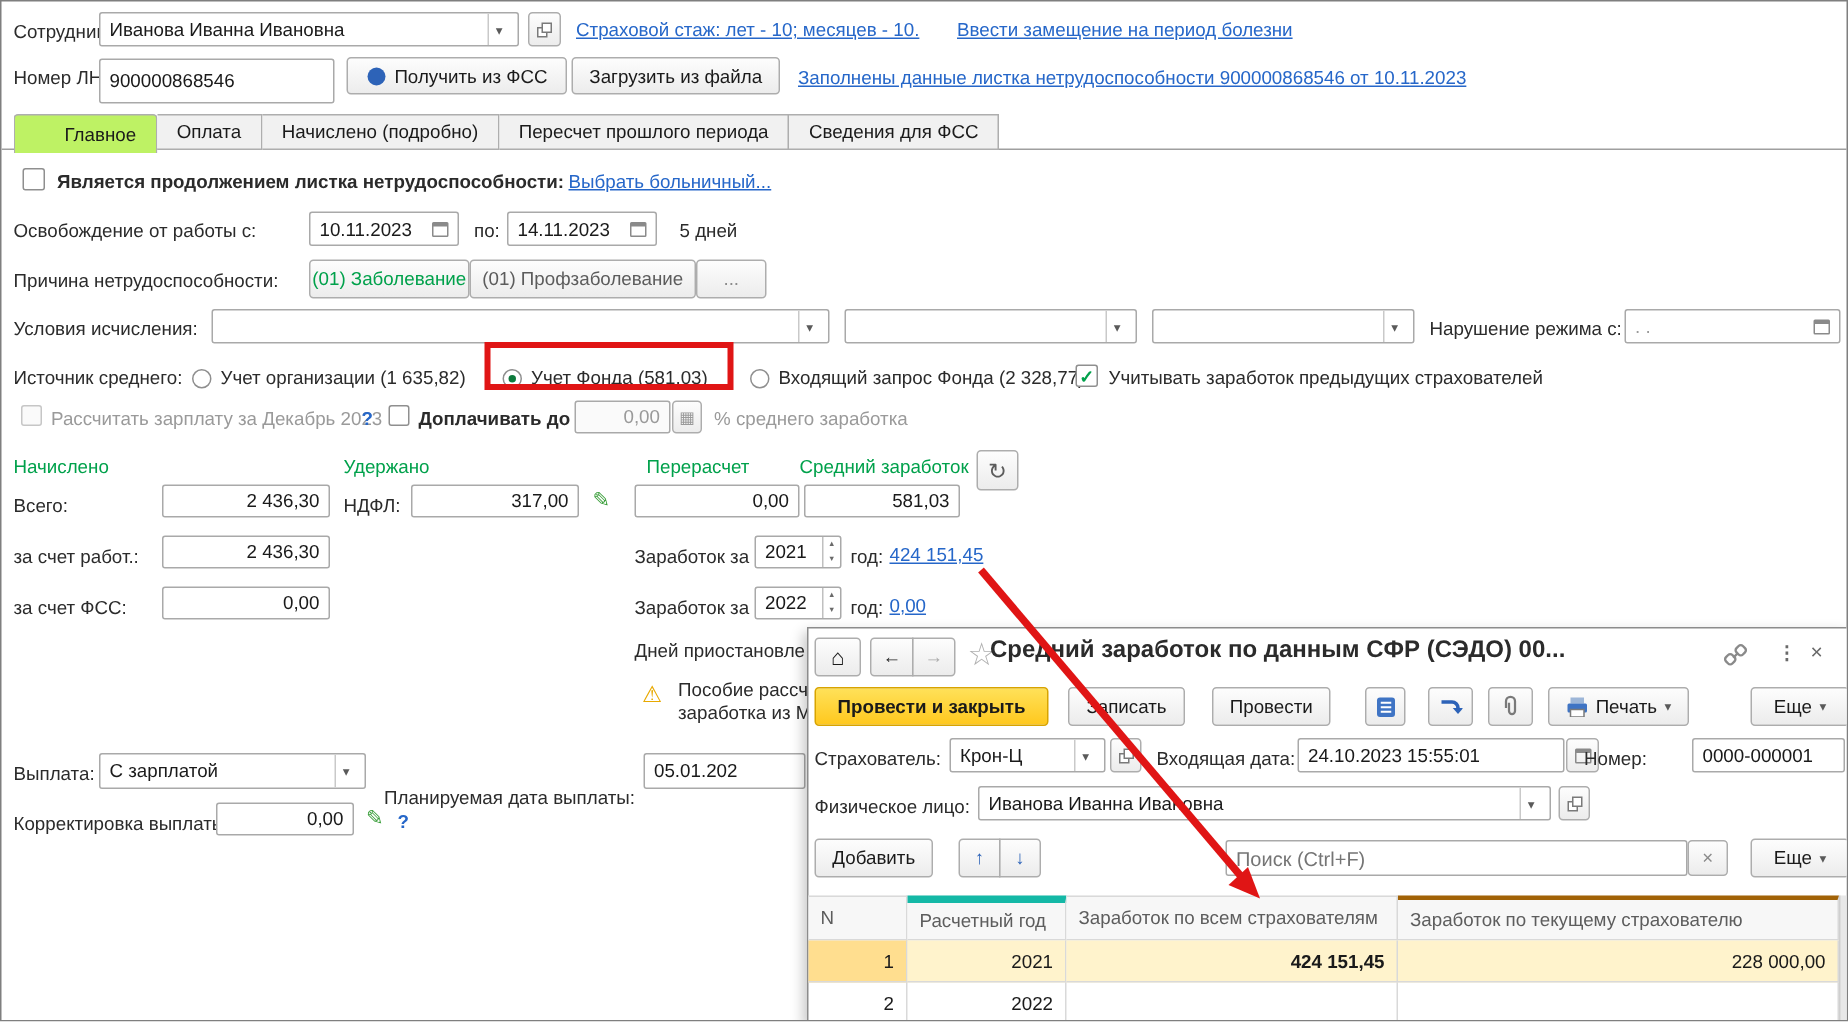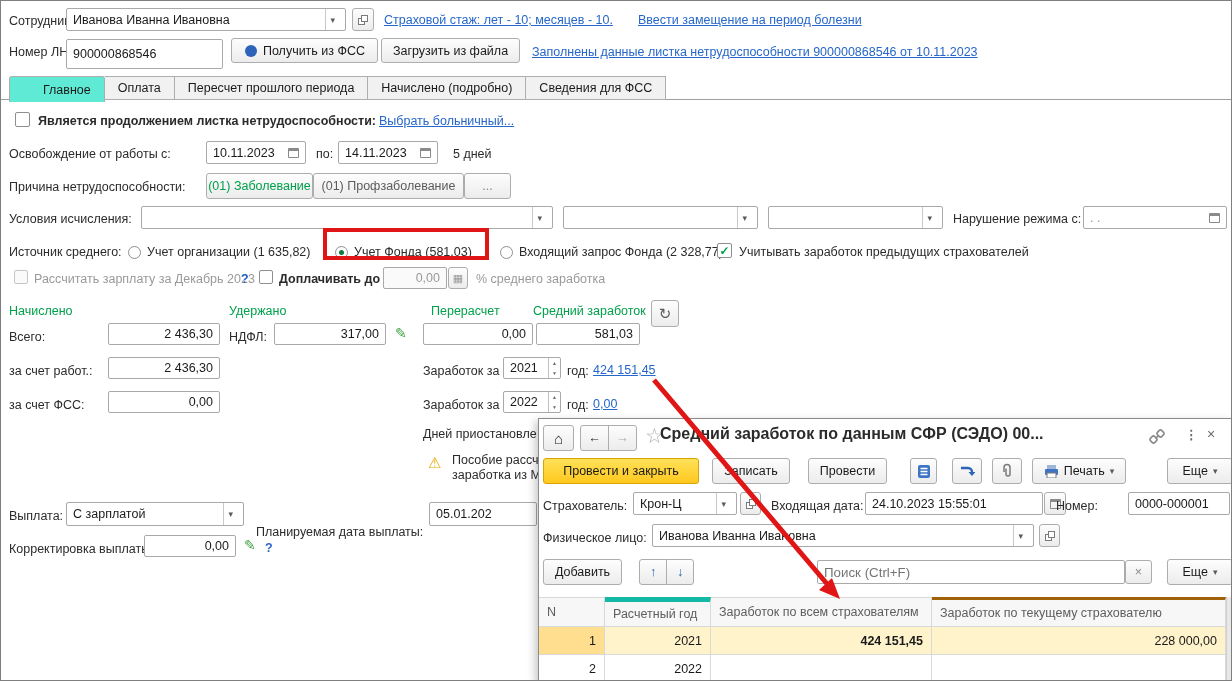--- a/index.html
+++ b/index.html
@@ -18,21 +18,21 @@
          border-radius:3px; display:flex; align-items:center; justify-content:center;
          white-space:nowrap; cursor:pointer; gap:5px; }
   .ddsep { border-left:1px solid #c9c9c9; margin-left:auto; padding:0 4px; color:#5a5a5a; font-size:9px;
            align-self:stretch; display:flex; align-items:center; }
   .grn { color:#00a14b; }
   .tabbar { position:absolute; left:0; top:75px; width:1232px; height:24px; display:flex; padding-left:8px; }
   .tabline { position:absolute; left:0; top:98px; width:1232px; height:0; border-top:1px solid #9f9f9f; }
   .tab { height:24px; padding:0 13px; display:flex; align-items:center; background:#f1f1f1;
          border:1px solid #aeaeae; border-left:none; cursor:pointer; }
   .tab:first-child { border-left:1px solid #aeaeae; border-top-left-radius:3px; }
-  .tab.active { background:#5eead4; height:26px; z-index:2; position:relative; border-bottom:none;
+  .tab.active { background:#bef264; height:26px; z-index:2; position:relative; border-bottom:none;
                 border-top-left-radius:3px; border-top-right-radius:3px;padding-left:33px; }
   .cb { position:absolute; width:15px; height:15px; border:1px solid #8f8f8f; border-radius:2px;
         background:#fff; display:flex; align-items:center; justify-content:center;
         font-size:12px; font-weight:bold; color:#00a14b; cursor:pointer; }
   .cb.dis { border-color:#c6c6c6; background:#fafafa; }
   .rad { position:absolute; width:13px; height:13px; border:1px solid #8f8f8f; border-radius:50%;
          background:#fff; cursor:pointer; }
   .rad.on::after { content:""; position:absolute; left:3px; top:3px; width:5px; height:5px;
                    border-radius:50%; background:#0d7a3c; }
   .pencil { position:absolute; color:#3a9e3a; font-size:14px; cursor:pointer; }
@@ -42,21 +42,21 @@
   .spinner span { flex:1; font-size:5px; color:#6a6a6a; padding:0 3px; display:flex; align-items:center; }
   
   #red-box { position:absolute; left:322px; top:227px; width:166px; height:32px;
              border:4px solid #e01515; z-index:6; pointer-events:none; }
   #arrow-svg { position:absolute; left:0; top:0; z-index:50; pointer-events:none; }
   
   #dialog { position:absolute; left:537px; top:417px; width:695px; height:264px; background:#fff;
             border:1px solid #8c8c8c; box-shadow:-3px 3px 8px rgba(0,0,0,.22); z-index:10; }
   .tbtn { position:absolute; background:linear-gradient(#fdfdfd,#ececec); border:1px solid #adadad;
           border-radius:3px; display:flex; align-items:center; justify-content:center; cursor:pointer; gap:5px; }
-  .ybtn { background:linear-gradient(#ffe159,#ffc81e); border:1px solid #d8a400; font-weight:normal; }
+  .ybtn { background:linear-gradient(#ffe159,#ffc81e); border:1px solid #d8a400; font-weight:bold; }
   .dlg-title { position:absolute; left:121px; top:6px; width:475px; font-size:16px; font-weight:600;
                color:#2b2b2b; white-space:nowrap; overflow:hidden; }
   .thead { background:#f7f7f7; color:#5d5d5d; }
   .tcell { position:absolute; display:flex; align-items:center; padding:0 8px;
            border-right:1px solid #d9d9d9; border-bottom:1px solid #d9d9d9; overflow:hidden; white-space:nowrap; }
   .tnum { justify-content:flex-end; }
   .hl  { background:#fff3cc; }
   .hln { background:#ffde8f; }
   svg { display:block; }
 </style>
@@ -92,22 +92,22 @@
   </div>
   <div class="btn" style="left:380px;top:37px;width:139px;height:25px">
     <span>Загрузить из файла</span>
   </div>
   <a class="lnk" style="left:531px;top:44px">Заполнены данные листка нетрудоспособности 900000868546 от 10.11.2023</a>
 
   <div class="tabline"></div>
   <div class="tabbar">
     <div class="tab active">Главное</div>
     <div class="tab">Оплата</div>
+    <div class="tab">Начислено (подробно)</div>
     <div class="tab">Пересчет прошлого периода</div>
-    <div class="tab">Начислено (подробно)</div>
     <div class="tab">Сведения для ФСС</div>
   </div>
 
   <div class="cb" style="left:14px;top:111px"></div>
   <div class="lbl" style="left:37px;top:113px;font-weight:bold">Является продолжением листка нетрудоспособности:</div>
   <a class="lnk" style="left:378px;top:113px">Выбрать больничный...</a>
 
   <div class="lbl" style="left:8px;top:146px">Освобождение от работы с:</div>
   <div class="fld" style="left:205px;top:140px;width:100px;height:23px">
     <span>10.11.2023</span>

